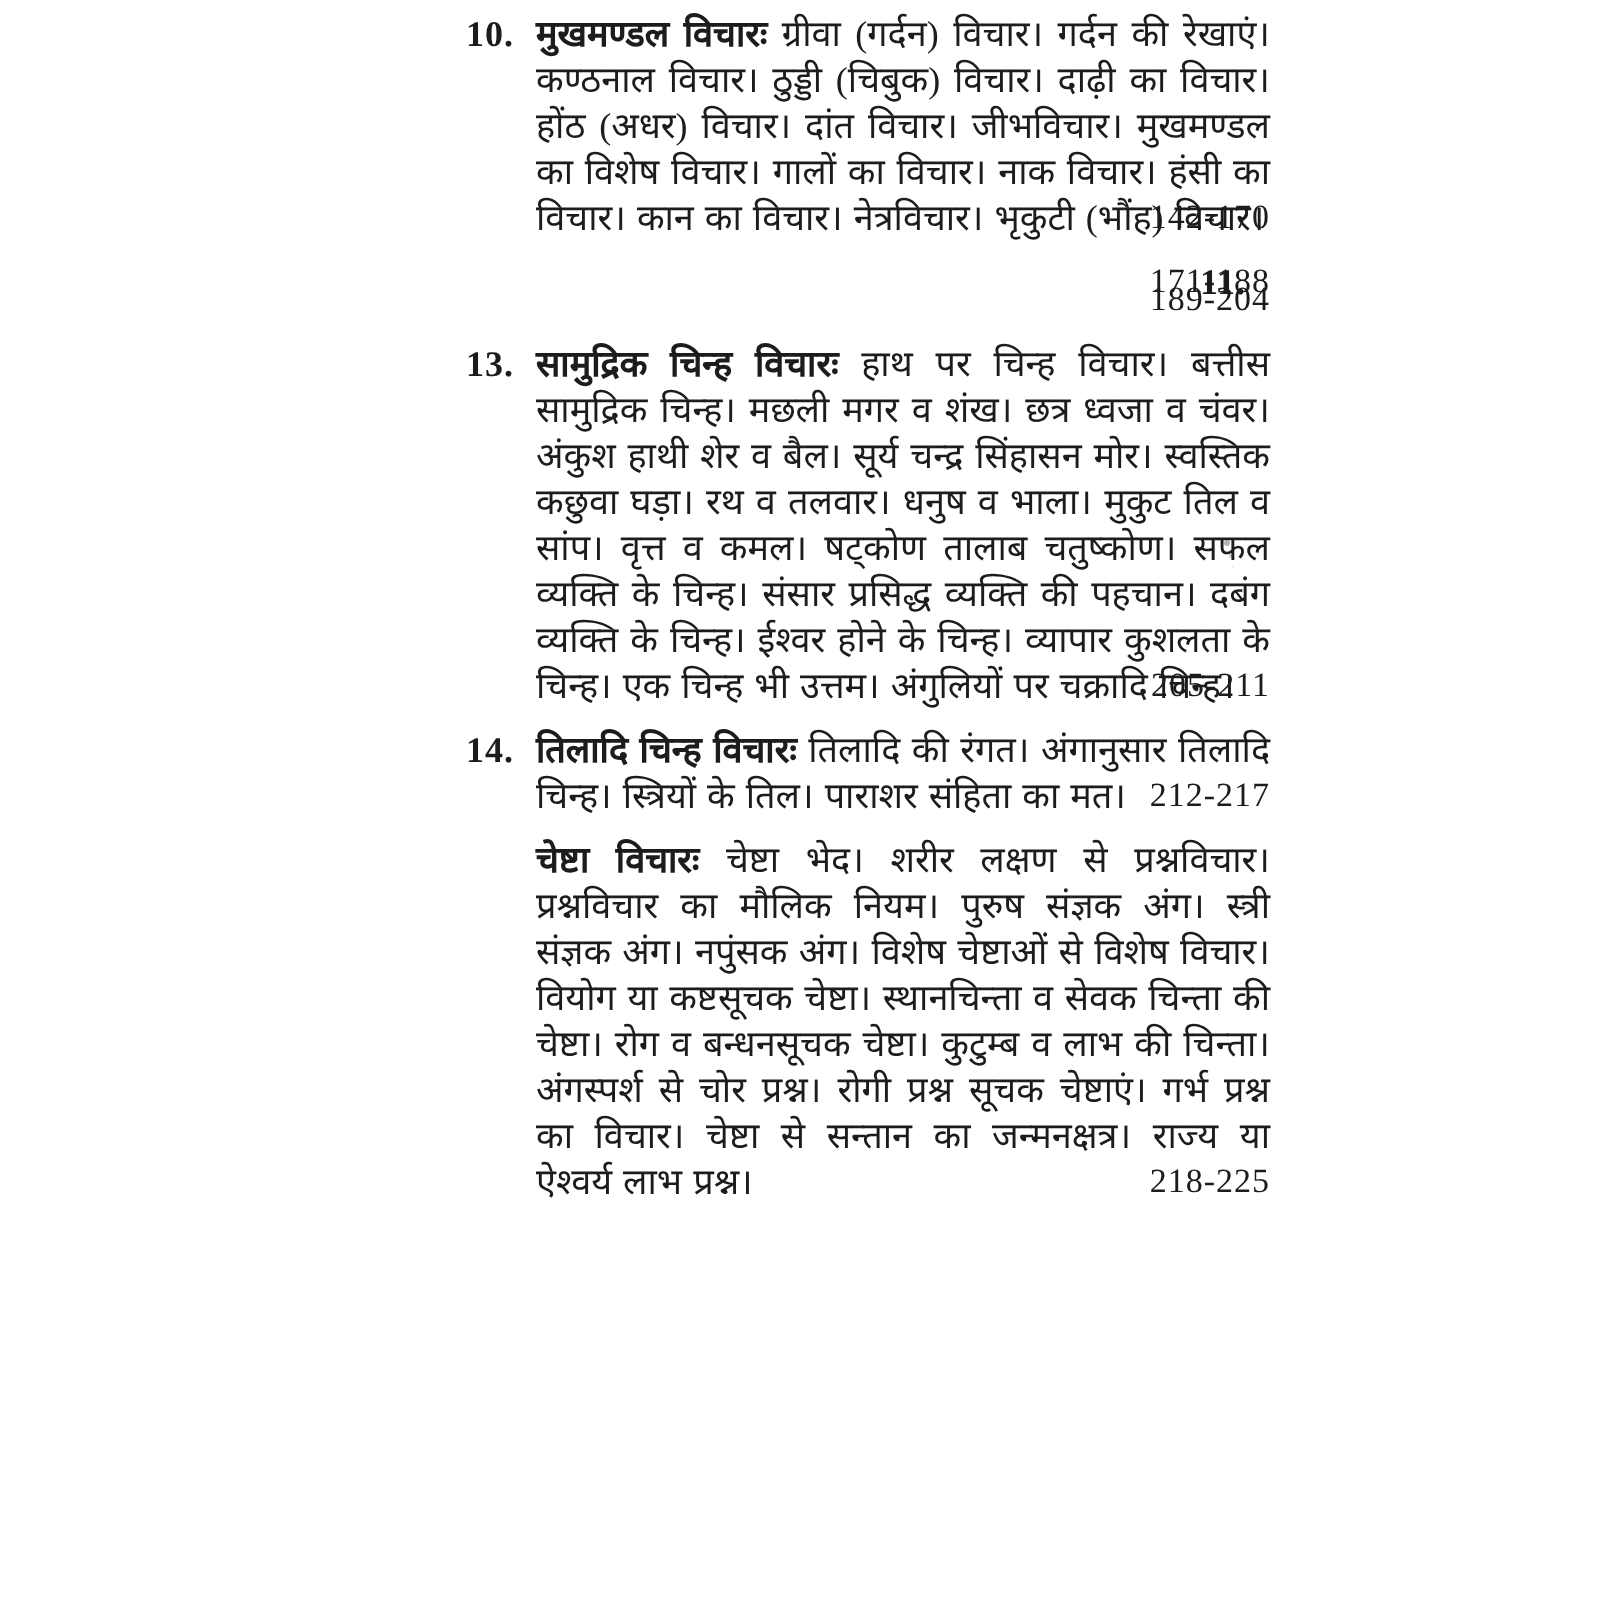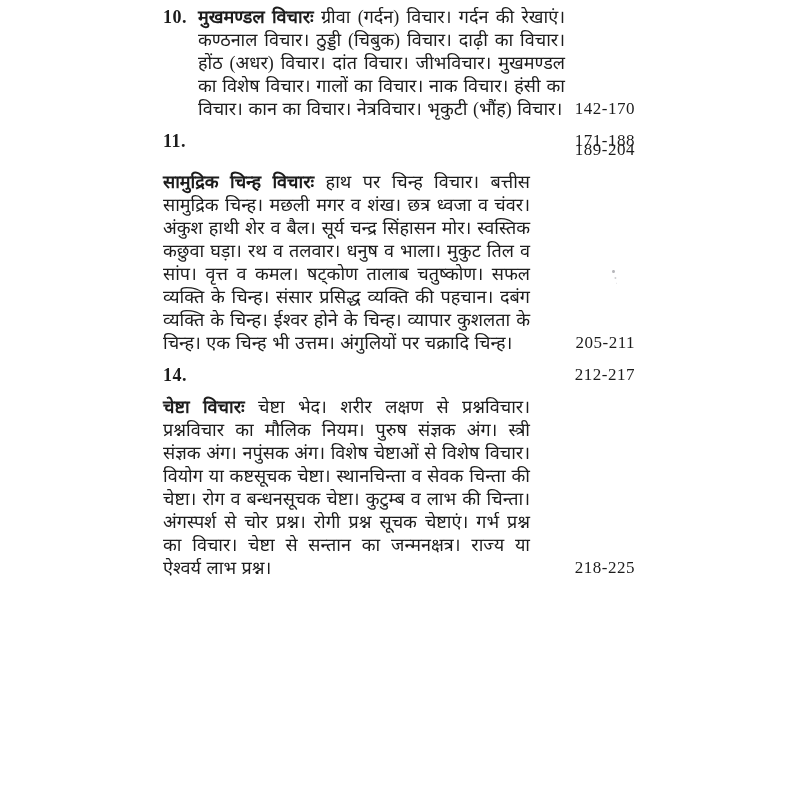--- a/index.html
+++ b/index.html
@@ -18,20 +18,21 @@
   .page {
     position: absolute;
     left: 163px;
     top: 6px;
     width: 472px;
   }
   .entry {
     position: relative;
     display: flex;
     margin-bottom: 9px;
+    justify-content: flex-end;
   }
   .entry .num {
     flex: 0 0 35px;
     width: 35px;
     font-weight: bold;
     font-size: 18px;
     line-height: 23px;
     letter-spacing: 0.5px;
   }
   .entry .body {
@@ -83,26 +84,28 @@
   <div class="entry">
     <div class="num">11.</div>
     <div class="pages">171-188</div>
   </div>
 
   <div class="entry">
     <div class="pages">189-204</div>
   </div>
 
   <div class="entry">
+    <div class="num">13.</div>
     <div class="body"><span class="title">सामुद्रिक चिन्ह विचारः</span> <span>हाथ पर चिन्ह विचार। बत्तीस सामुद्रिक चिन्ह। मछली मगर व शंख। छत्र ध्वजा व चंवर। अंकुश हाथी शेर व बैल। सूर्य चन्द्र सिंहासन मोर। स्वस्तिक कछुवा घड़ा। रथ व तलवार। धनुष व भाला। मुकुट तिल व सांप। वृत्त व कमल। षट्कोण तालाब चतुष्कोण। सफल व्यक्ति के चिन्ह। संसार प्रसिद्ध व्यक्ति की पहचान। दबंग व्यक्ति के चिन्ह। ईश्वर होने के चिन्ह। व्यापार कुशलता के चिन्ह। एक चिन्ह भी उत्तम। अंगुलियों पर चक्रादि चिन्ह।</span></div>
     <div class="pages">205-211</div>
   </div>
 
   <div class="entry">
     <div class="num">14.</div>
+    <div class="body"><span class="title">तिलादि चिन्ह विचारः</span> <span>तिलादि की रंगत। अंगानुसार तिलादि चिन्ह। स्त्रियों के तिल। पाराशर संहिता का मत।</span></div>
     <div class="pages">212-217</div>
   </div>
 
   <div class="entry">
     <div class="body"><span class="title">चेष्टा विचारः</span> <span>चेष्टा भेद। शरीर लक्षण से प्रश्नविचार। प्रश्नविचार का मौलिक नियम। पुरुष संज्ञक अंग। स्त्री संज्ञक अंग। नपुंसक अंग। विशेष चेष्टाओं से विशेष विचार। वियोग या कष्टसूचक चेष्टा। स्थानचिन्ता व सेवक चिन्ता की चेष्टा। रोग व बन्धनसूचक चेष्टा। कुटुम्ब व लाभ की चिन्ता। अंगस्पर्श से चोर प्रश्न। रोगी प्रश्न सूचक चेष्टाएं। गर्भ प्रश्न का विचार। चेष्टा से सन्तान का जन्मनक्षत्र। राज्य या ऐश्वर्य लाभ प्रश्न।</span></div>
     <div class="pages">218-225</div>
   </div>
 
 </div>
 

